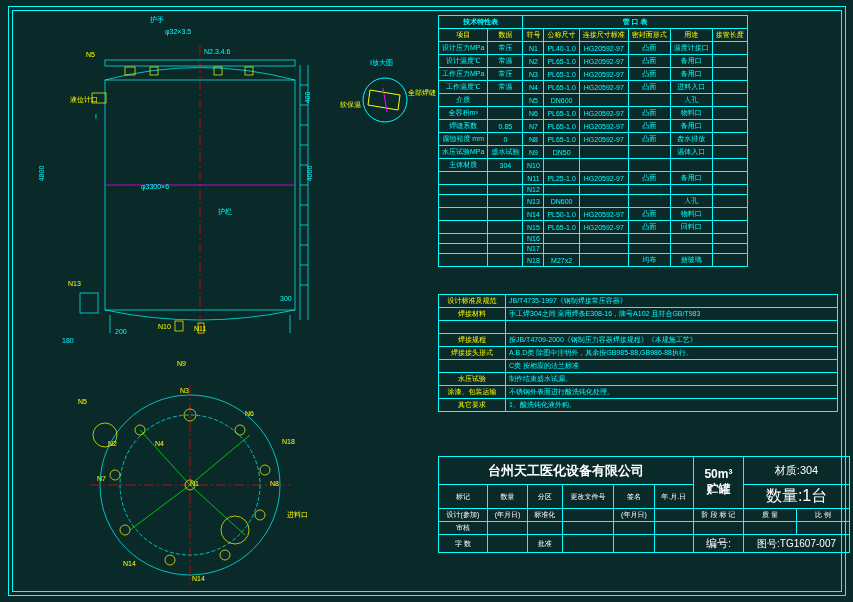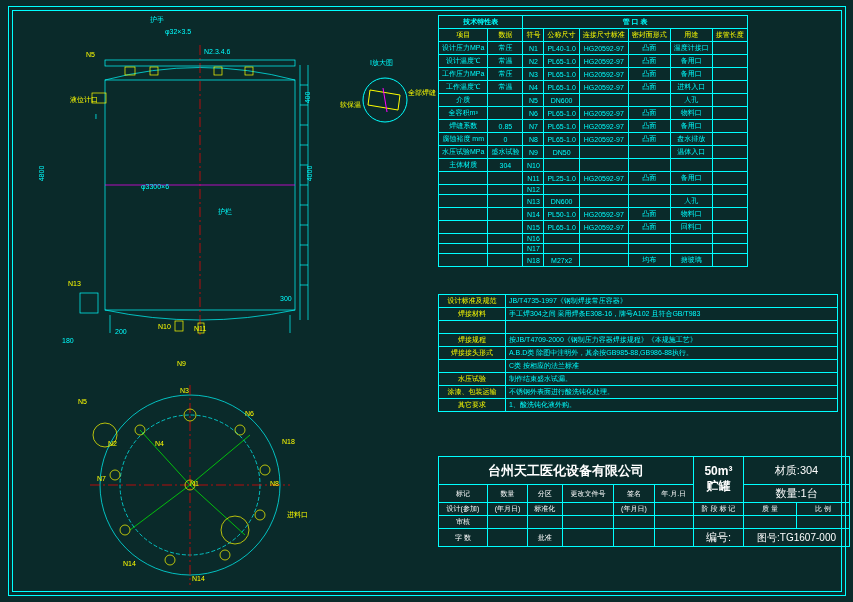--- a/index.html
+++ b/index.html
@@ -383,21 +383,21 @@
 <td colspan="2" rowspan="2" style="font-size:12px;font-weight:bold"><span>50m³</span><br><span>贮罐</span></td>
 <td colspan="2" style="font-size:11px">材质:304</td>
 </tr>
 <tr>
 <td>标记</td>
         <td>数量</td>
         <td>分区</td>
         <td>更改文件号</td>
         <td>签名</td>
         <td>年.月.日</td>
-<td colspan="2" style="font-size:11px">数量:1台</td>
+<td colspan="2" style="font-size:16px">数量:1台</td>
 </tr>
 <tr>
 <td>设计(参加)</td>
         <td>(年月日)</td>
         <td>标准化</td>
         <td></td>
         <td>(年月日)</td>
         <td></td>
 <td colspan="2">阶 段 标 记</td>
         <td>质 量</td>
@@ -415,16 +415,16 @@
         <td></td>
 </tr>
 <tr>
 <td>字 数</td>
         <td></td>
         <td>批准</td>
         <td></td>
         <td></td>
         <td></td>
 <td colspan="2" style="font-size:11px">编号:</td>
-<td colspan="2" style="font-size:10px"><span>图号:</span><span>TG1607-000</span></td>
+<td colspan="2" style="font-size:10px"><span>图号:</span><span>TG1607-007</span></td>
 </tr>
 </tbody>
   </table>
 
 </body></html>

